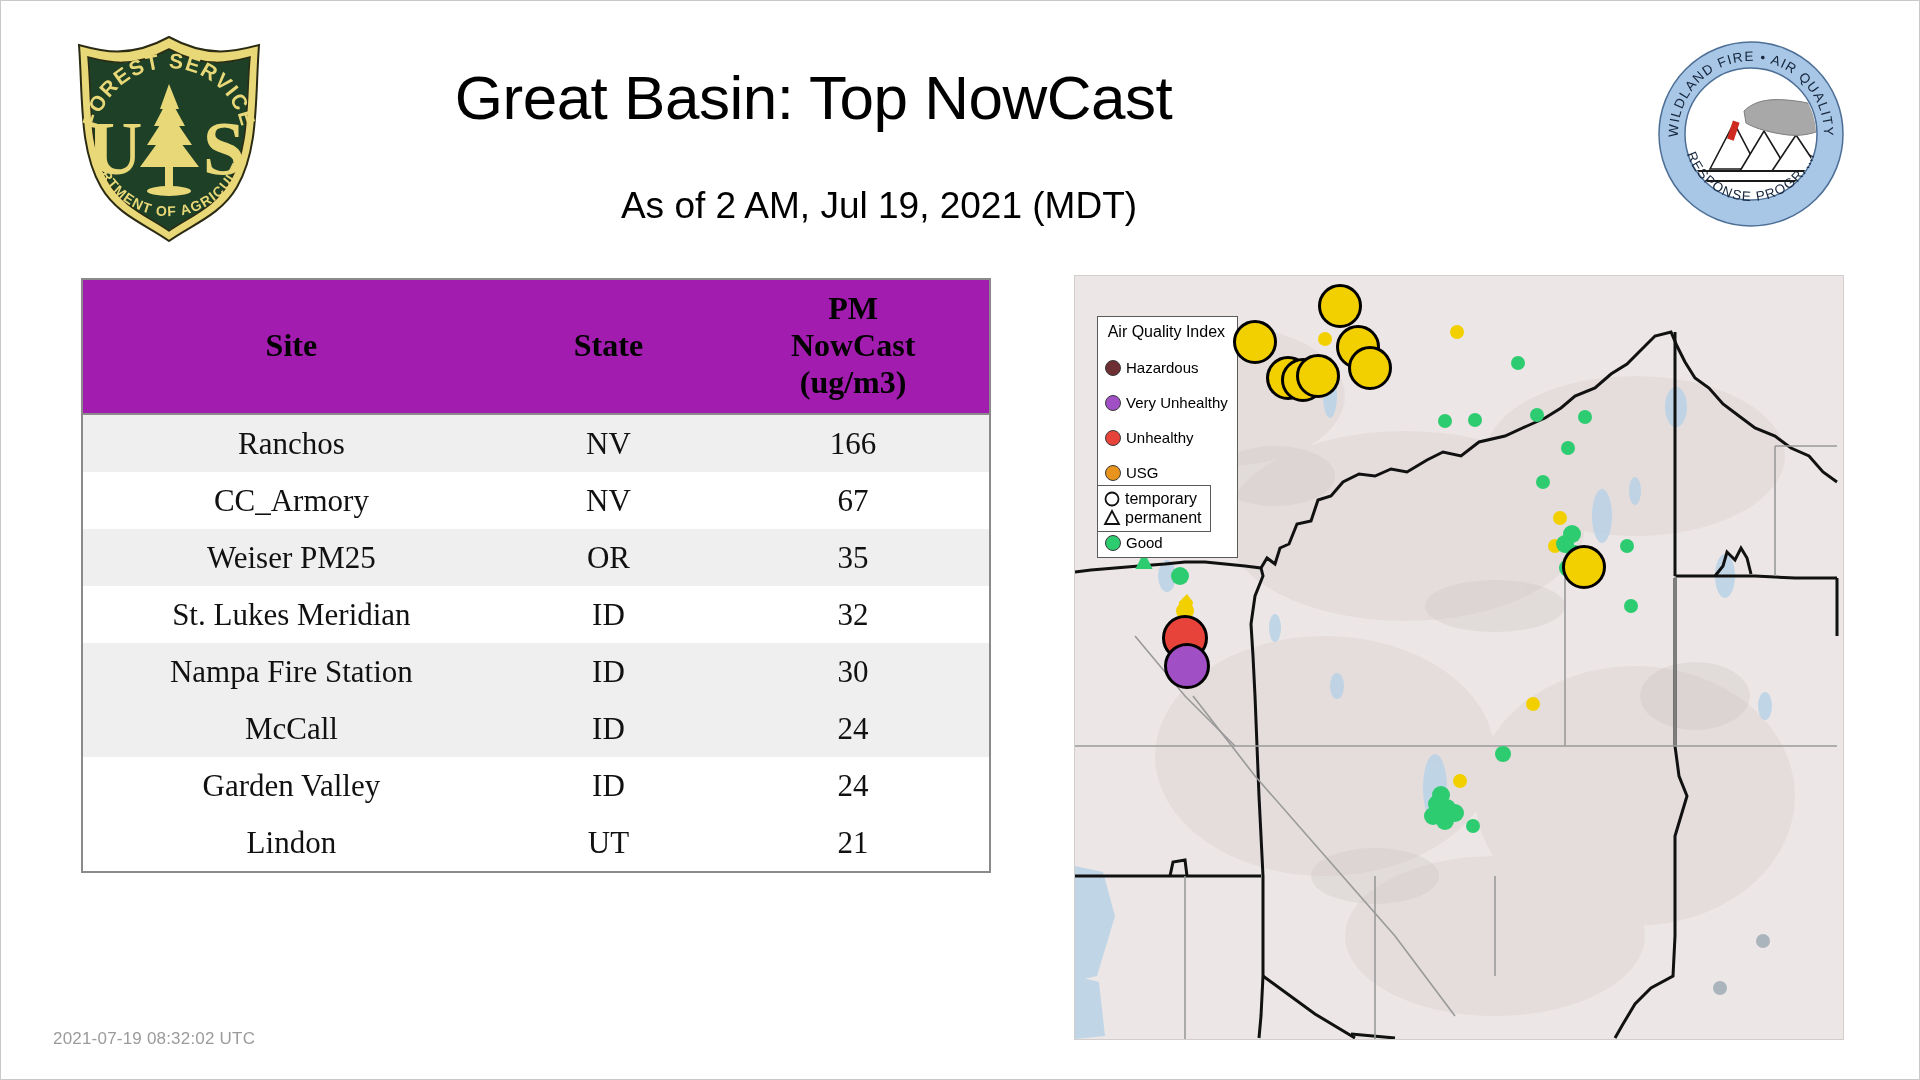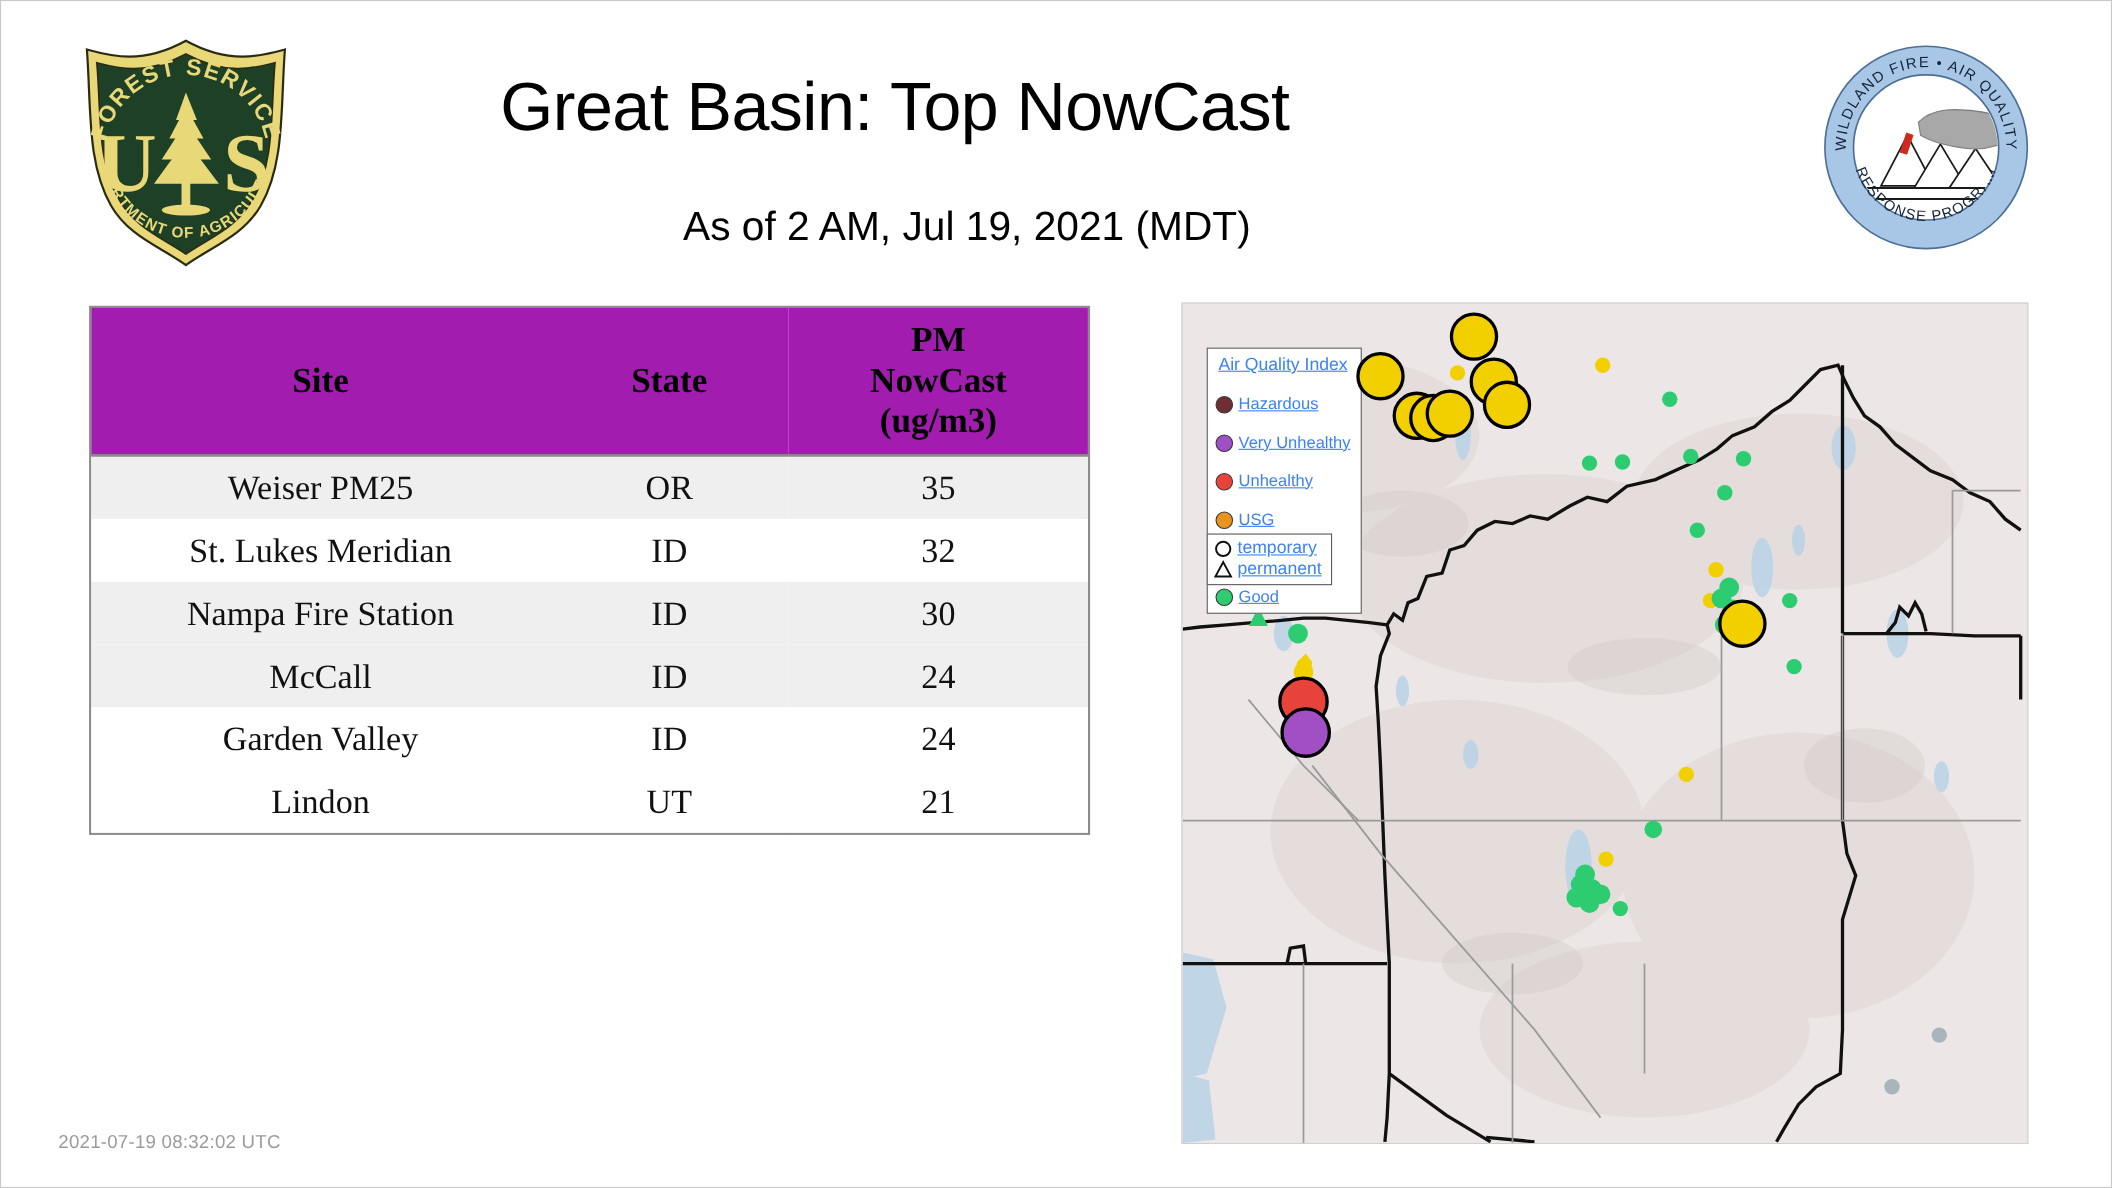--- a/index.html
+++ b/index.html
@@ -139,22 +139,21 @@
   }
   #map-svg { position: absolute; left: 0; top: 0; }
 
   
   .map-legend {
     position: absolute;
     background: #ffffff;
     border: 1px solid #5a5a5a;
     box-sizing: border-box;
     font-family: "Liberation Sans", sans-serif;
-    color: #3b82f6;
-    text-decoration: underline;
+    color: #000000;
   }
   #aqi-legend {
     left: 22px;
     top: 40px;
     padding: 5px 9px 6px 7px;
   }
   #aqi-legend .legend-title {
     font-size: 16px;
     line-height: 19px;
     text-align: center;
@@ -284,20 +283,30 @@
           <th class="col-site">Site</th>
           <th class="col-state">State</th>
           <th class="col-value">
             <div>PM</div>
             <div>NowCast</div>
             <div>(ug/m3)</div>
           </th>
         </tr>
       </thead>
       <tbody id="table-body">
+          <tr class="odd">
+            <td>Ranchos</td>
+            <td>NV</td>
+            <td>166</td>
+          </tr>
+          <tr class="even">
+            <td>CC_Armory</td>
+            <td>NV</td>
+            <td>67</td>
+          </tr>
           <tr class="odd">
             <td>Weiser PM25</td>
             <td>OR</td>
             <td>35</td>
           </tr>
           <tr class="even">
             <td>St. Lukes Meridian</td>
             <td>ID</td>
             <td>32</td>
           </tr>

